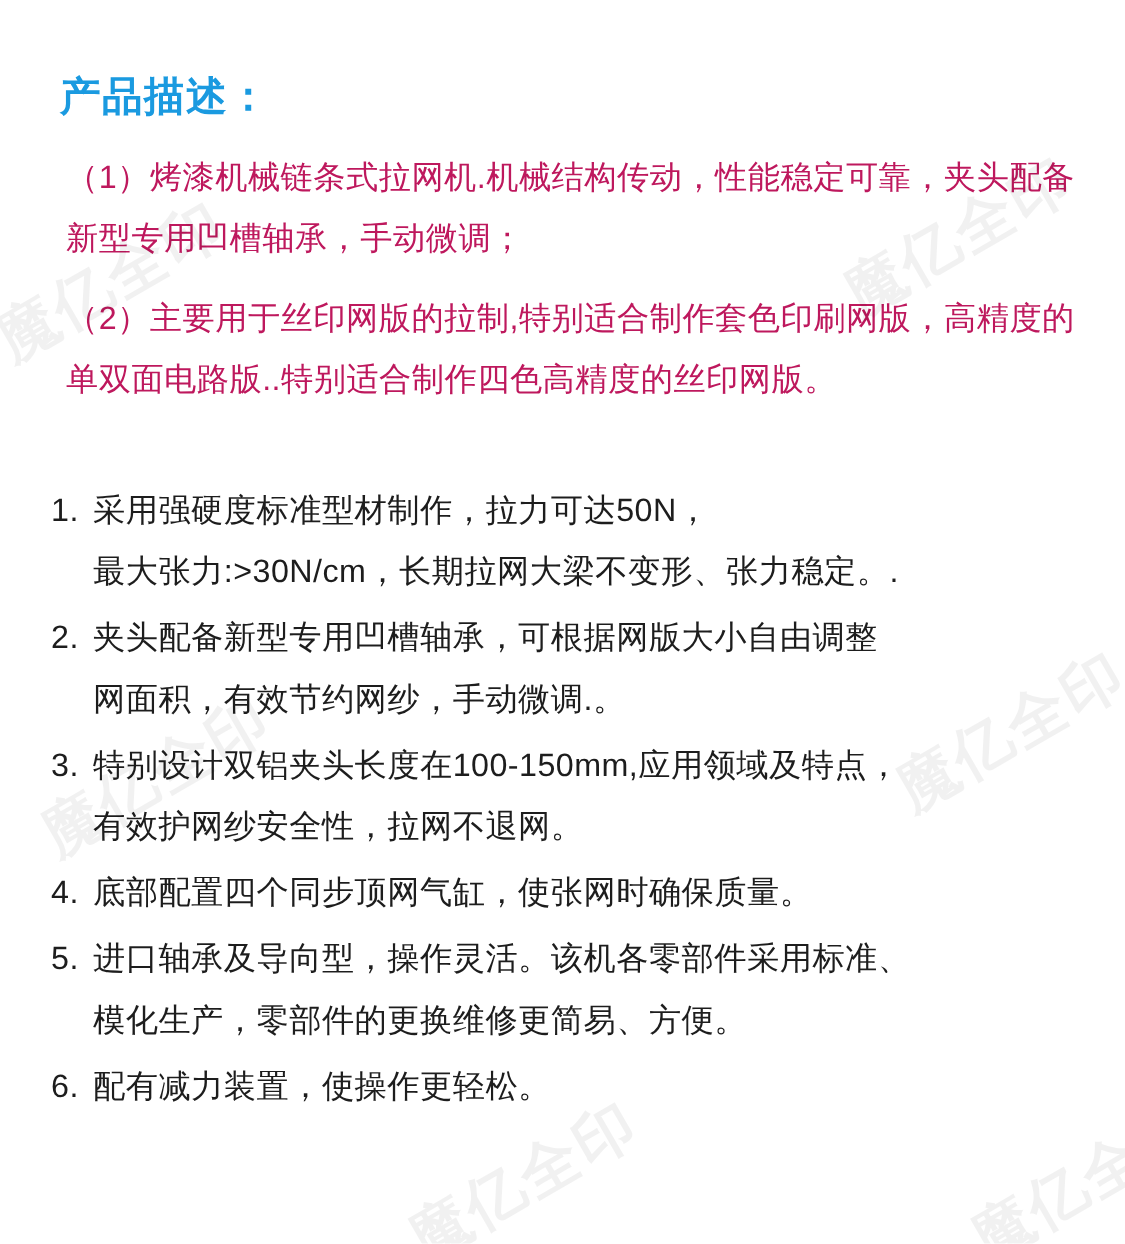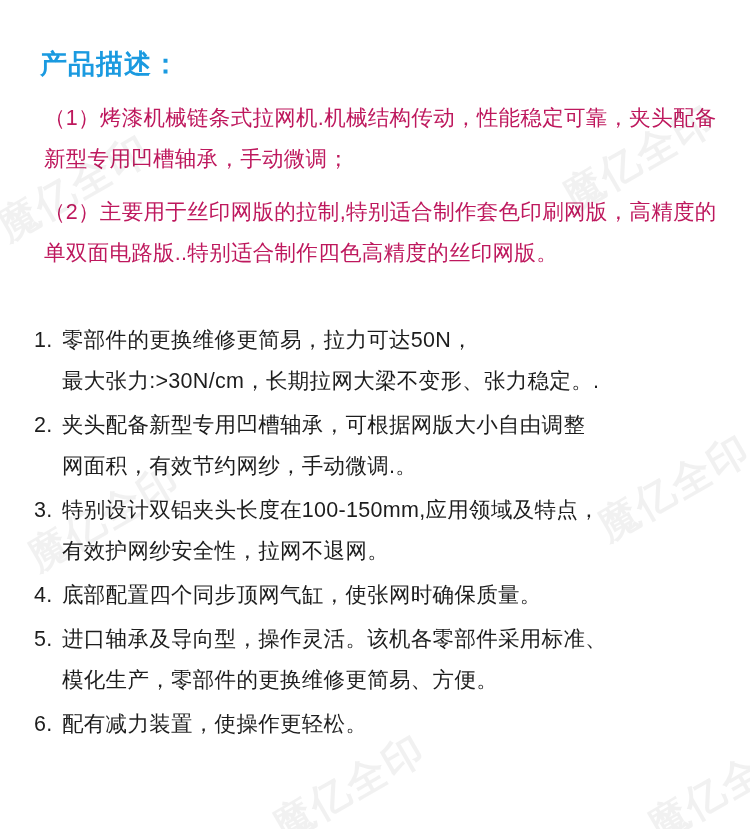--- a/index.html
+++ b/index.html
@@ -121,21 +121,21 @@
     <h2 class="section-heading">产品描述：</h2>
     <p class="para para-indent">（1）烤漆机械链条式拉网机.机械结构传动，性能稳定可靠，夹头配备新型专用凹槽轴承，手动微调；</p>
     <p class="para para-indent">（2）主要用于丝印网版的拉制,特别适合制作套色印刷网版，高精度的单双面电路版..特别适合制作四色高精度的丝印网版。</p>
   </div>
 
   <div class="section-block">
     <ol class="features">
       <li>
         <span class="li-num">1.</span>
         <span class="li-text">
-          <span>零部件的更换维修更简易，拉力可达50N，</span>
+          <span>采用强硬度标准型材制作，拉力可达50N，</span>
           <span class="line2">最大张力:&gt;30N/cm，长期拉网大梁不变形、张力稳定。.</span>
         </span>
       </li>
       <li>
         <span class="li-num">2.</span>
         <span class="li-text">
           <span>夹头配备新型专用凹槽轴承，可根据网版大小自由调整</span>
           <span class="line2">网面积，有效节约网纱，手动微调.。</span>
         </span>
       </li>

